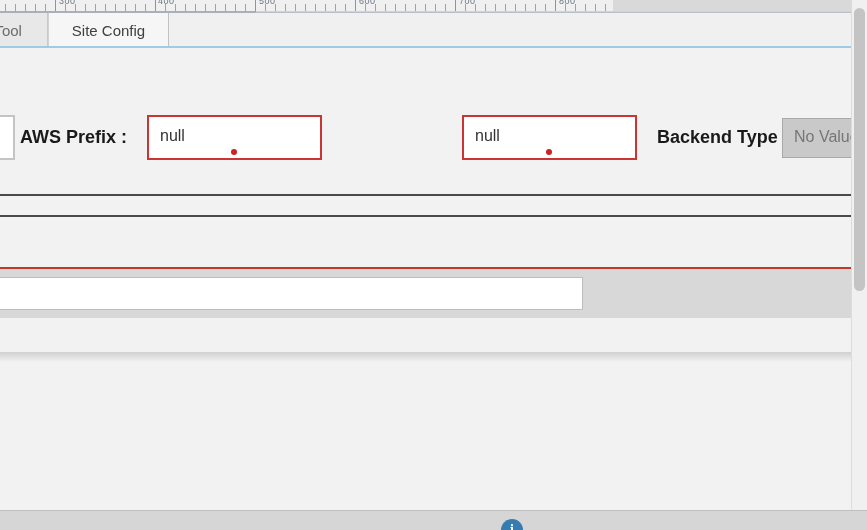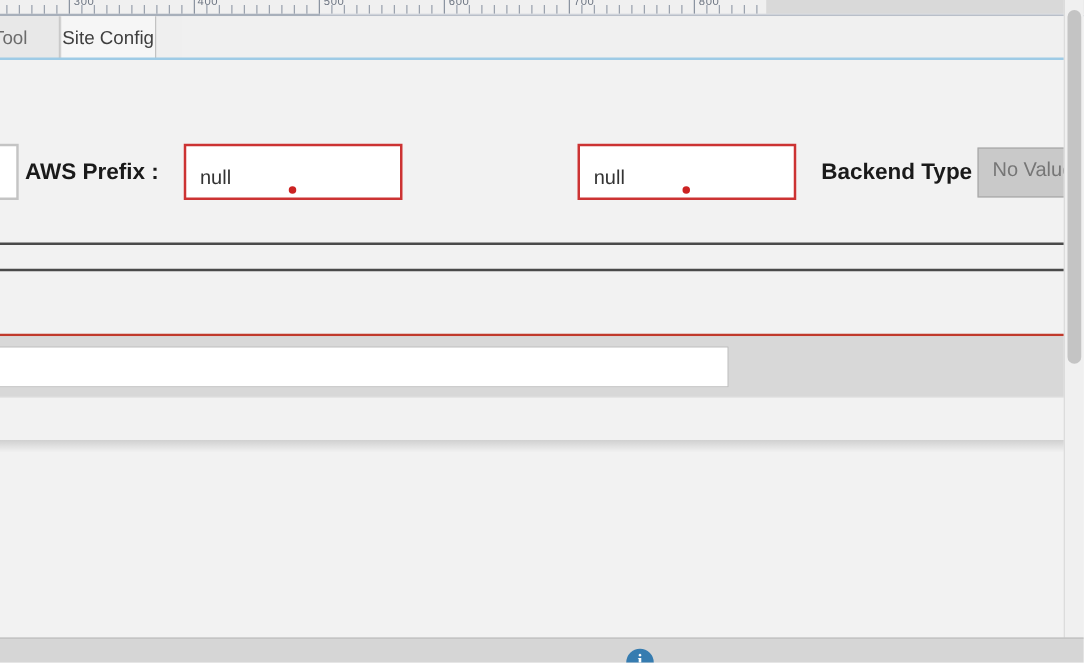--- a/index.html
+++ b/index.html
@@ -102,21 +102,21 @@
   .tab-inactive {
     left: -52px;
     width: 100px;
     background: #e8e8e8;
     border-right: 1px solid #c9c9c9;
     color: #6b6b6b;
     padding-left: 10px;
   }
   .tab-active {
     left: 48px;
-    width: 77px;
+    width: 121px;
     background: #f6f6f6;
     border-left: 1px solid #d2d2d2;
     border-right: 1px solid #c2c2c2;
     color: #404040;
     font-weight: 400;
   }
   .tab-filler {
     position: absolute;
     left: 145px; top: 0;
     width: 707px; height: 35px;
@@ -153,21 +153,20 @@
     background: #ffffff;
     font-size: 16px;
     color: #333333;
     font-family: "Liberation Sans", sans-serif;
     display: flex;
     align-items: flex-start;
     padding: 10px 0 0 11px;
   }
   .input-error {
     border: 2px solid #cc3333;
-    align-items: center;
   }
   .input-plain {
     border: 2px solid #c4c4c4;
     background: #ffffff;
   }
   .input-disabled {
     border: 1px solid #a9a9a9;
     background: #c9c9c9;
     color: #767676;
   }

